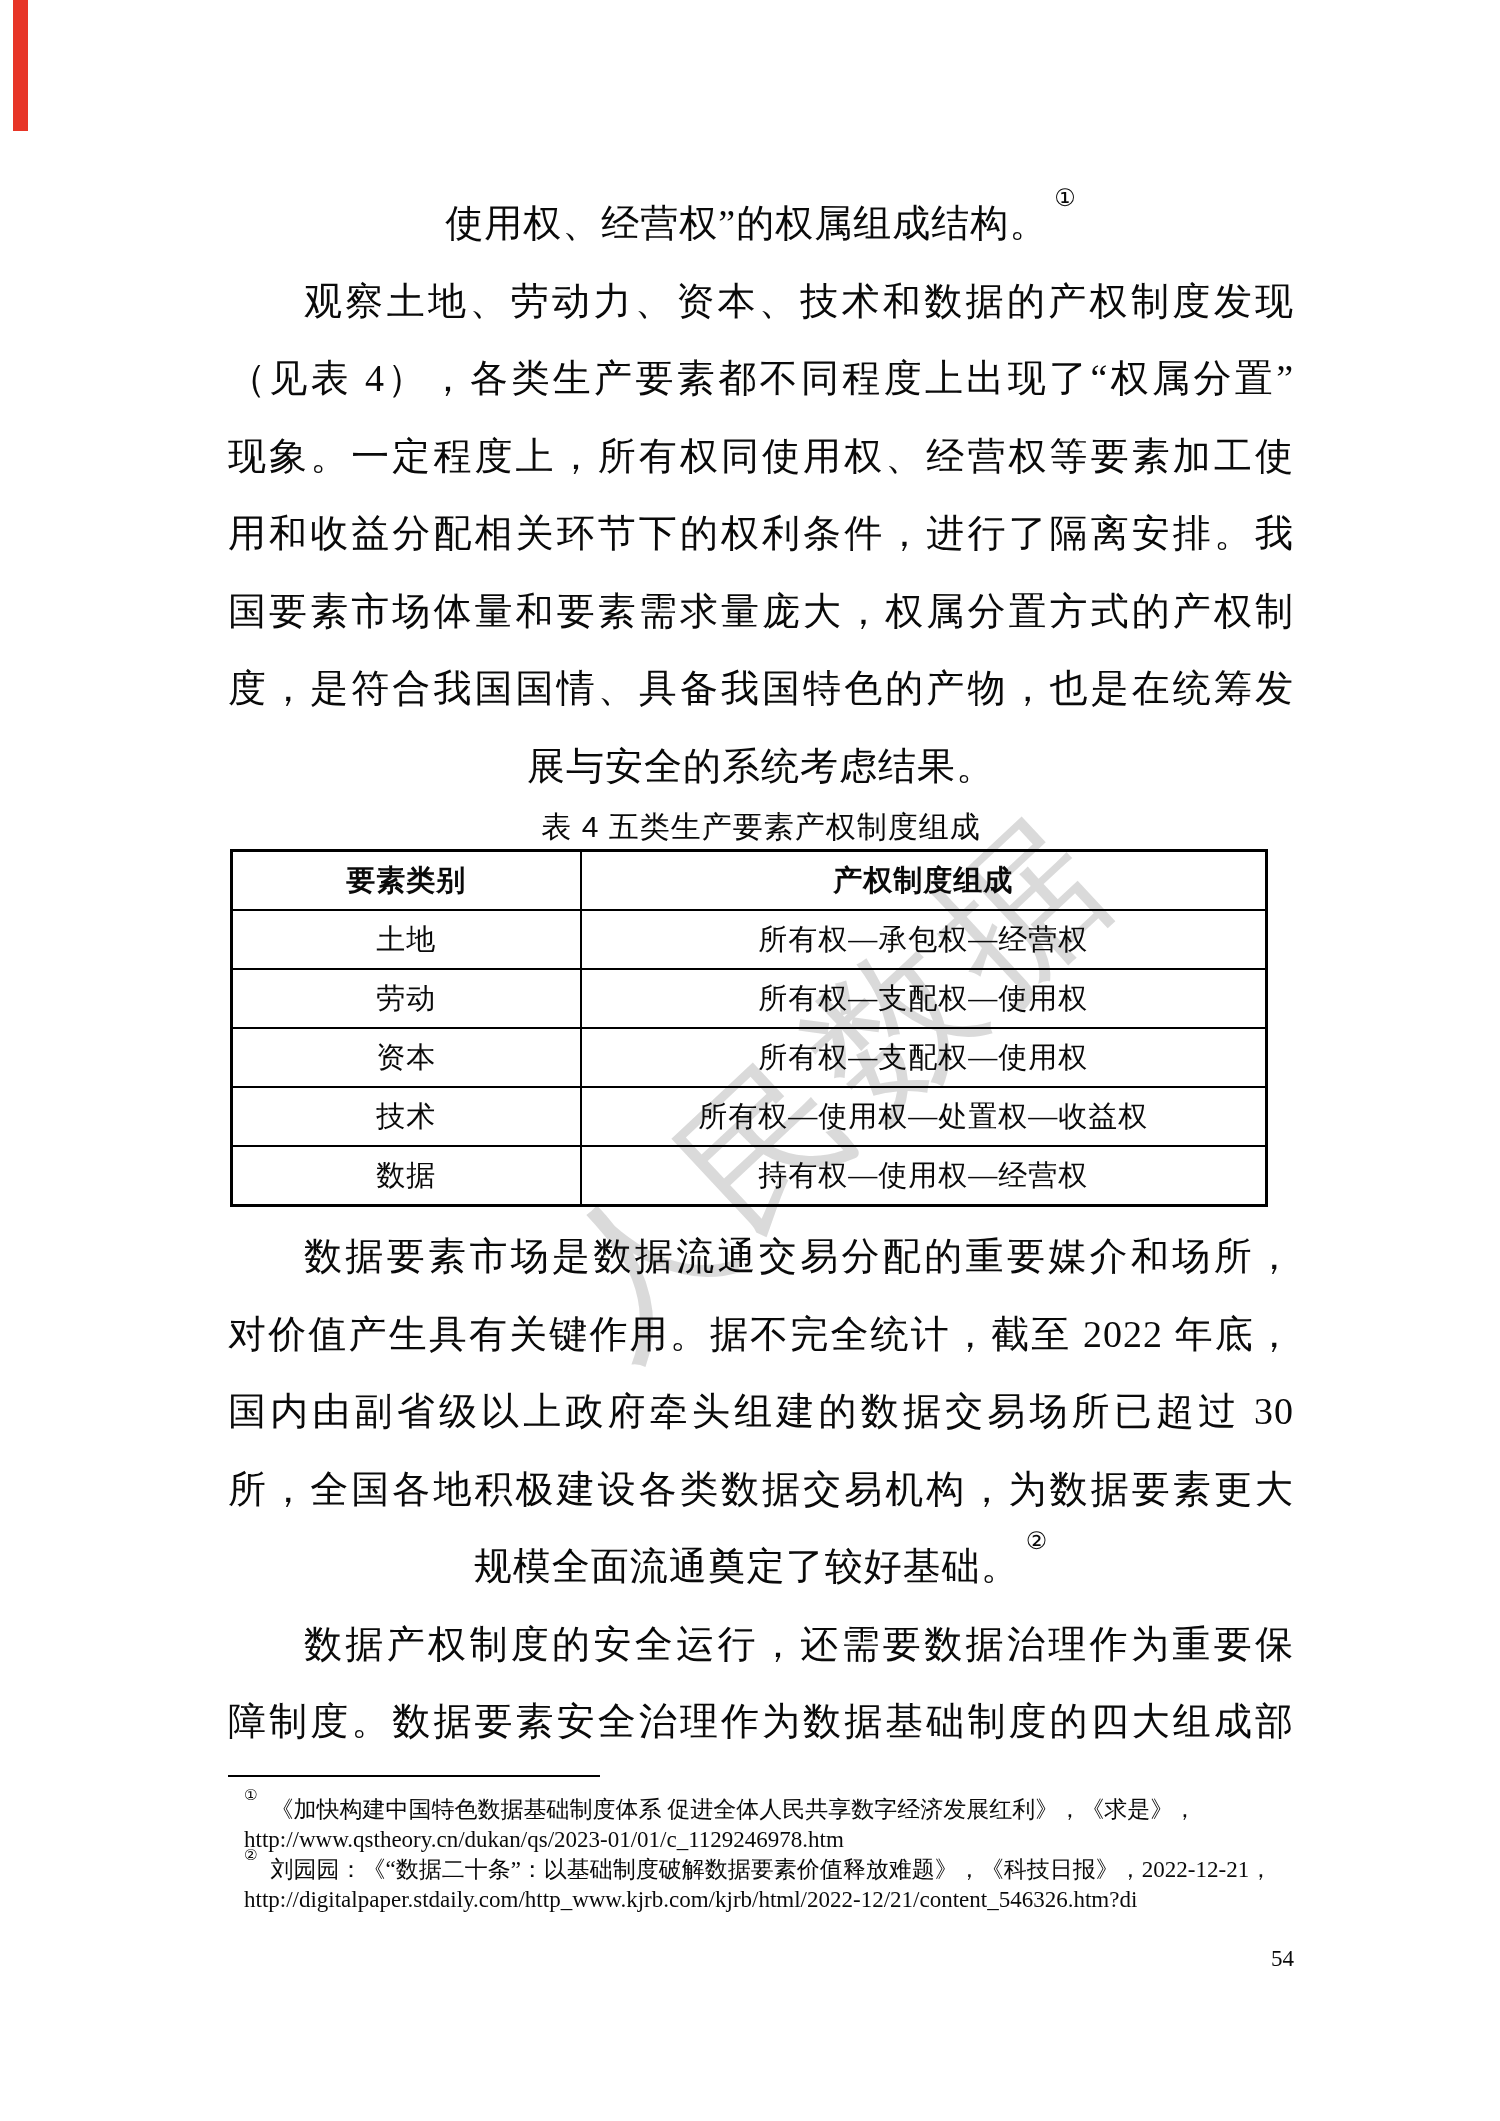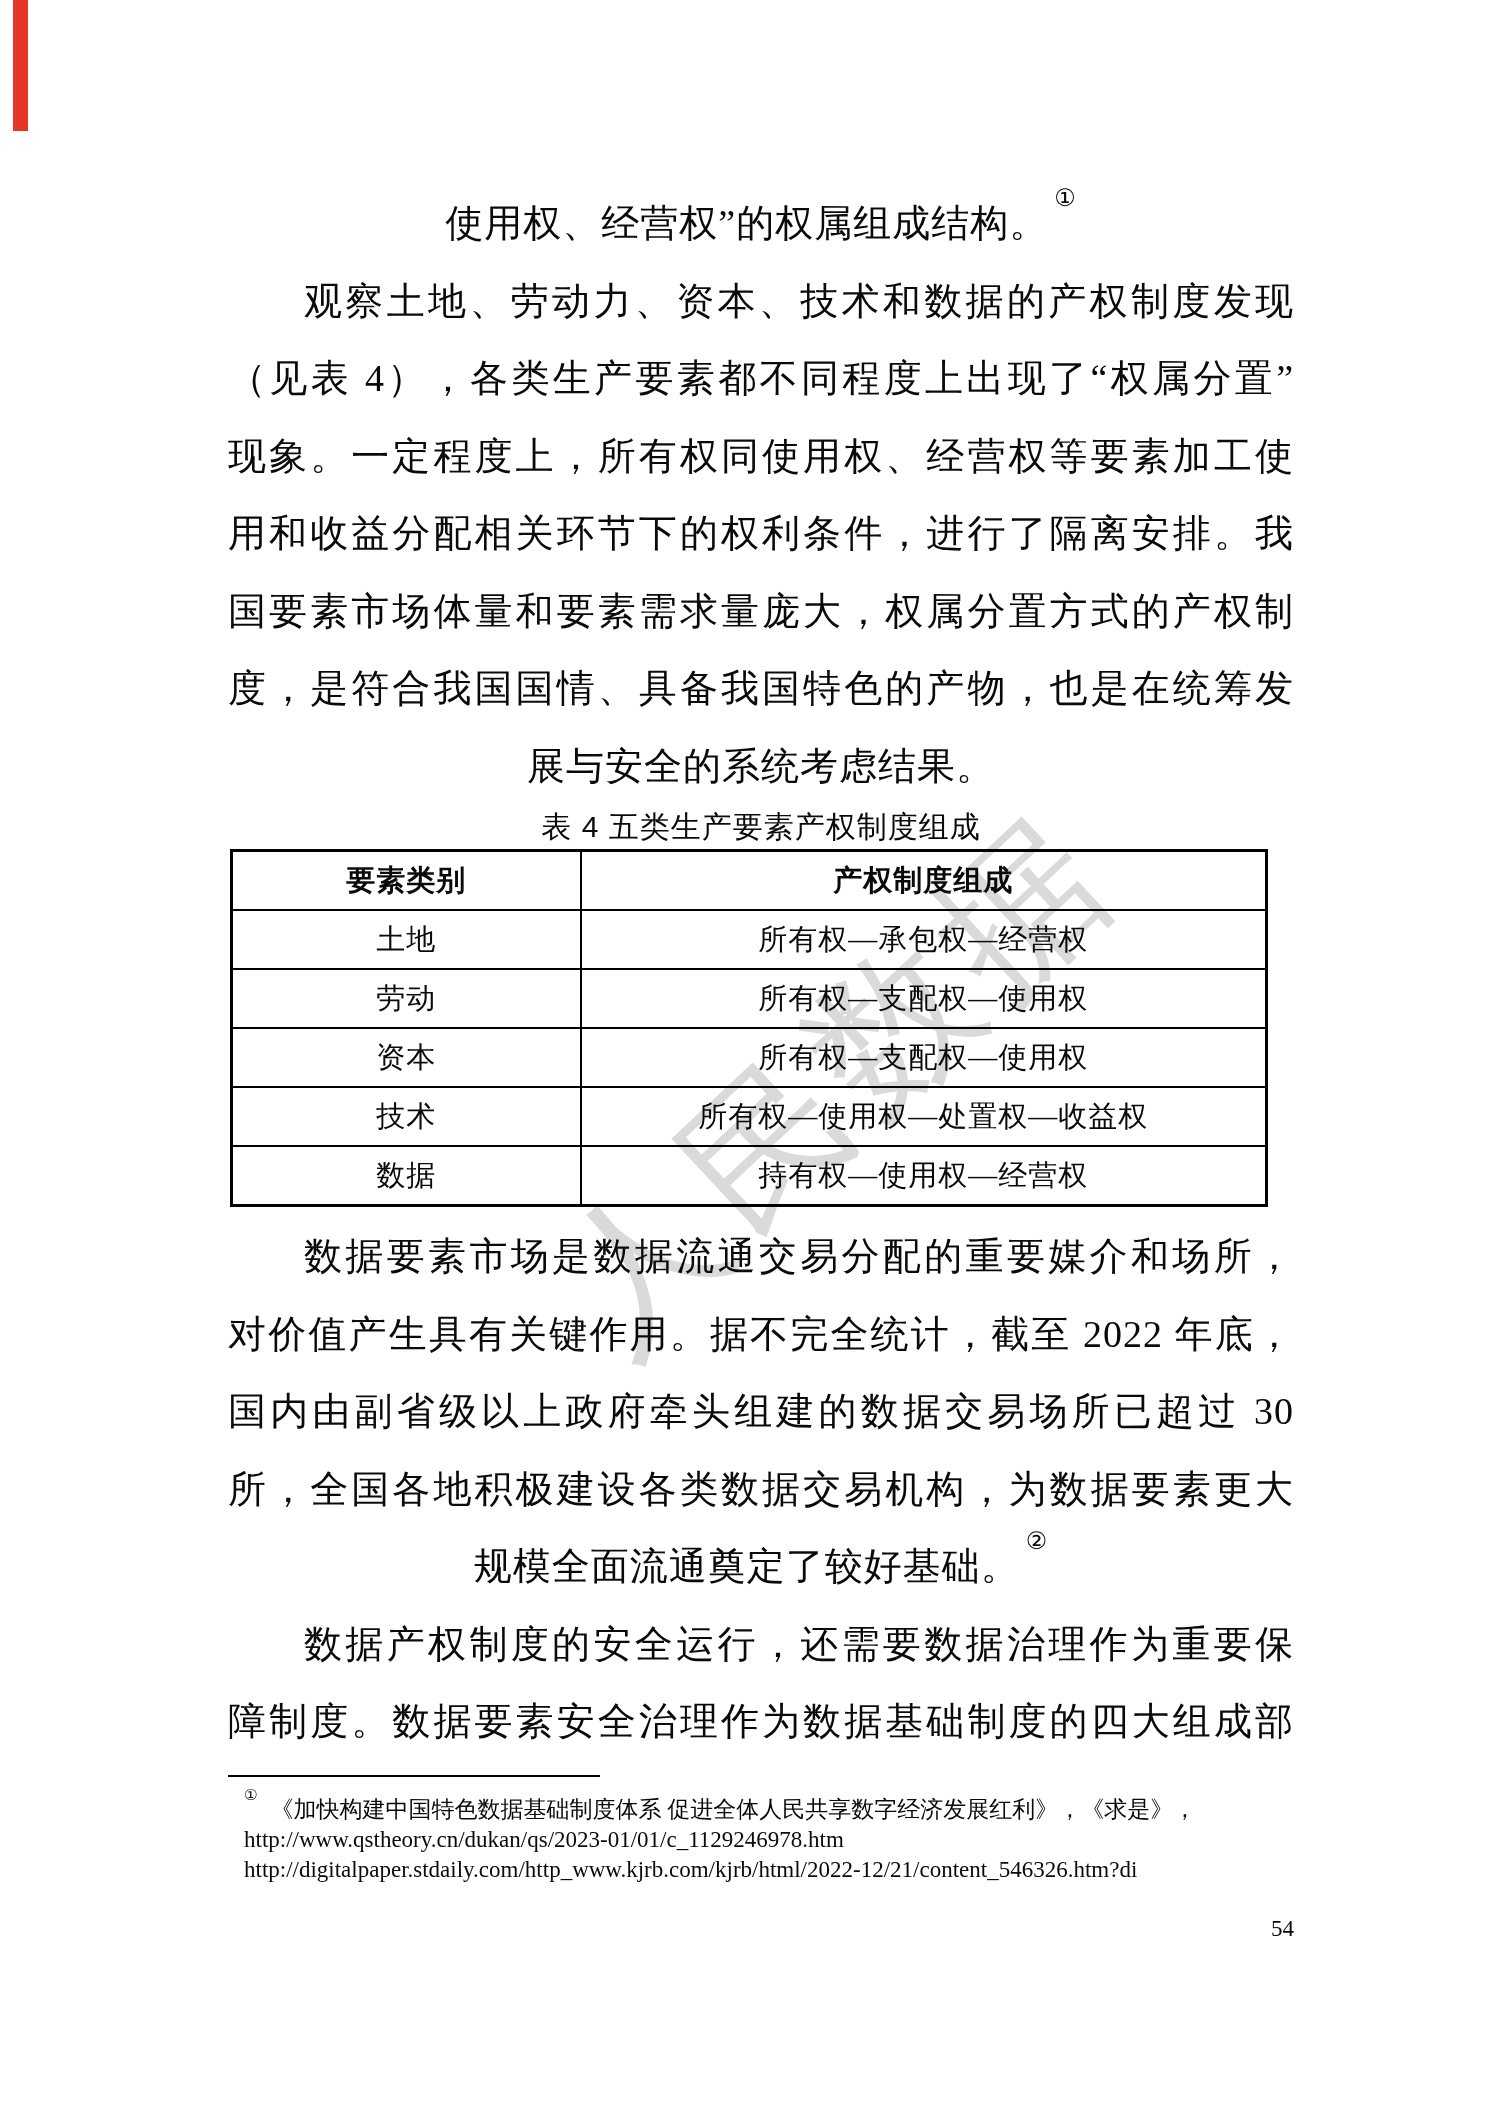--- a/index.html
+++ b/index.html
@@ -144,19 +144,20 @@
       <div class="bline"><span>规模全面流通奠定了较好基础。</span><sup class="ref">②</sup></div>
       <div class="bline full indent">数据产权制度的安全运行，还需要数据治理作为重要保</div>
       <div class="bline full">障制度。数据要素安全治理作为数据基础制度的四大组成部</div>
     </div>
 
     <div class="fn-separator"></div>
 
     <div class="footnotes">
       <div class="fline"><sup class="fnmark">①</sup><span>《加快构建中国特色数据基础制度体系 促进全体人民共享数字经济发展红利》，《求是》，</span></div>
       <div class="fline">http://www.qstheory.cn/dukan/qs/2023-01/01/c_1129246978.htm</div>
+      <div class="fline"><sup class="fnmark">②</sup><span>刘园园：《“数据二十条”：以基础制度破解数据要素价值释放难题》，《科技日报》，2022-12-21，</span></div>
       <div class="fline">http://digitalpaper.stdaily.com/http_www.kjrb.com/kjrb/html/2022-12/21/content_546326.htm?di</div>
     </div>
 
     <div class="pagenum">54</div>
 
   </div>
 </div>
 
 </body></html>

